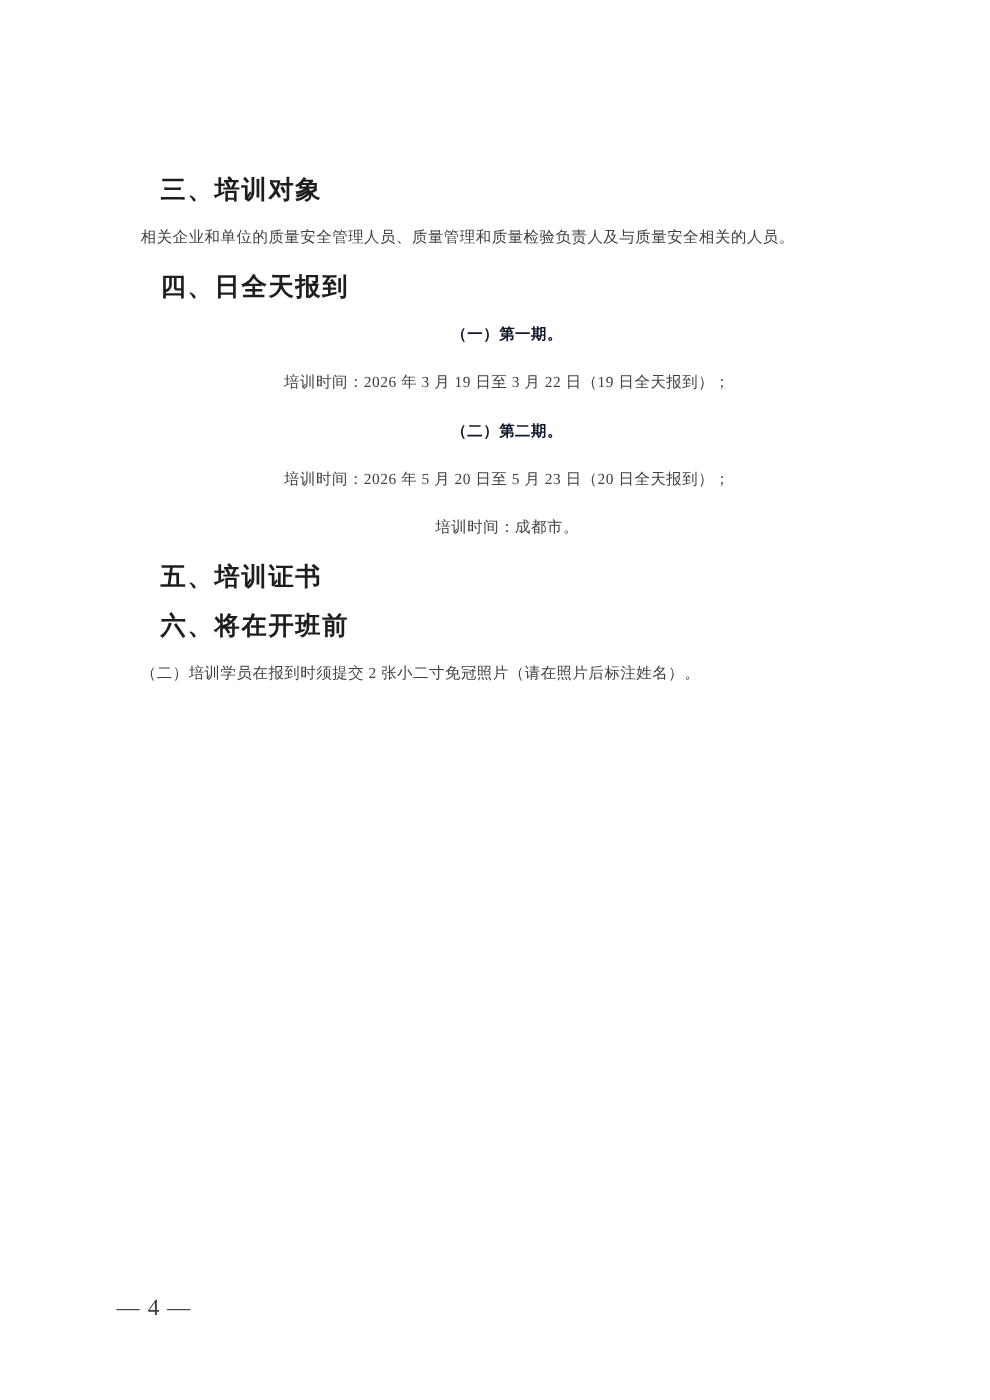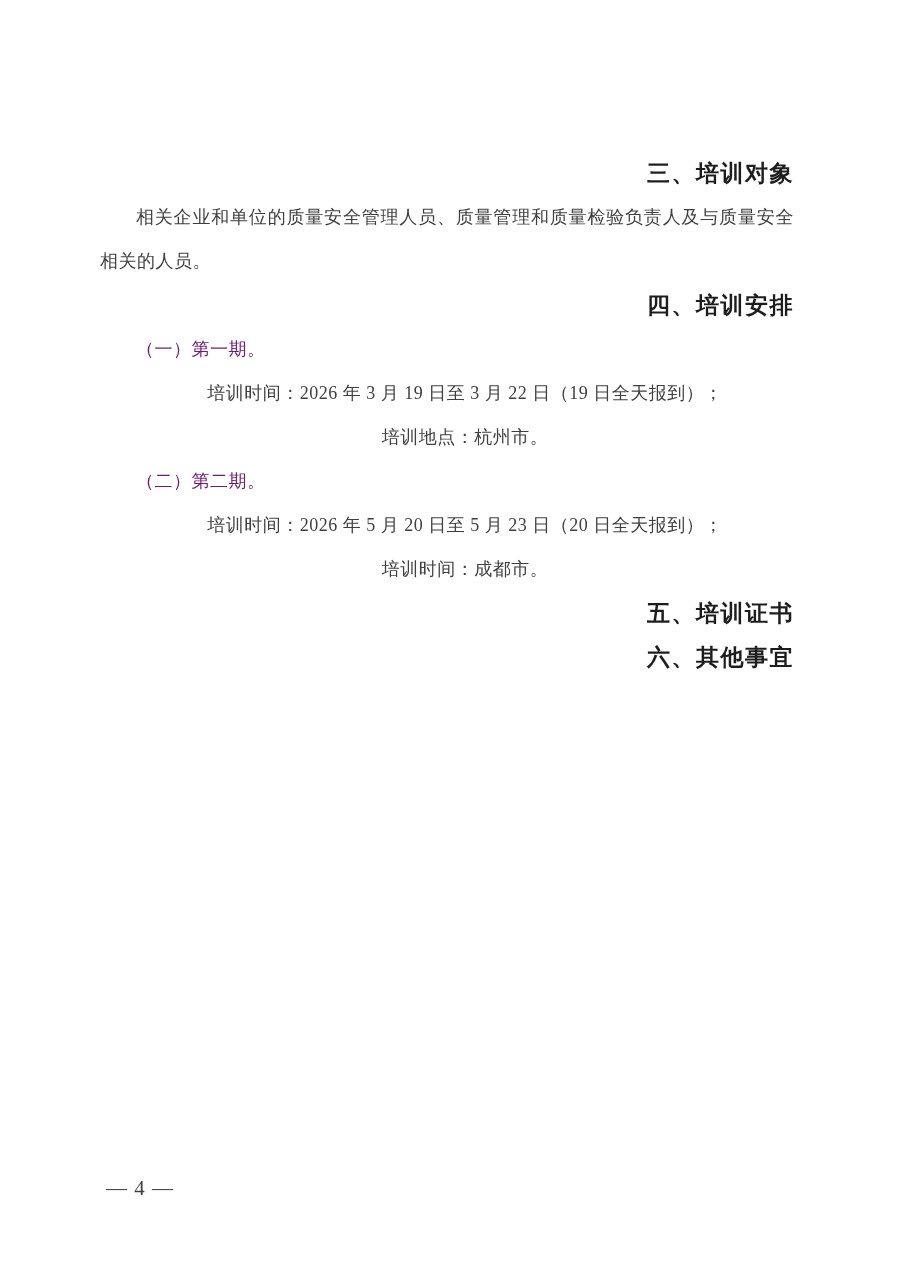--- a/index.html
+++ b/index.html
@@ -17,39 +17,39 @@
     color: #3f3f3f;
   }
   .content {
     position: absolute;
     top: 151px;
     left: 100px;
     width: 694px;
   }
   .block {
     margin: 0;
-    font-size: 18px;
+    font-size: 14px;
     line-height: 44px;
     letter-spacing: 0.5px;
     text-align: justify;
     text-indent: 2em;
     color: #3f3f3f;
   }
   .heading {
     font-family: "DejaVu Sans", "Liberation Sans", sans-serif;
     font-weight: 700;
     font-size: 23px;
     color: #1d1d1d;
     letter-spacing: 1.5px;
-    text-align: right;
+    text-align: left;
   }
   .subheading {
-    font-weight: 400;
-    color: #701a75;
-    text-align: left;
+    font-weight: 700;
+    color: #0f172a;
+    text-align: center;
   }
   .detail {
     text-align: center;
   }
   .footer {
     position: absolute;
     left: 106px;
     top: 1171px;
     font-size: 21px;
     line-height: 34px;
@@ -57,24 +57,24 @@
     color: #3f3f3f;
   }
 </style>
 </head>
 <body>
 
 <div class="page">
   <div class="content">
     <h2 class="block heading">三、培训对象</h2>
     <p class="block paragraph">相关企业和单位的质量安全管理人员、质量管理和质量检验负责人及与质量安全相关的人员。</p>
-    <h2 class="block heading">四、培训安排</h2>
+    <h2 class="block heading">四、日全天报到</h2>
     <p class="block subheading">（一）第一期。</p>
     <p class="block detail">培训时间：2026 年 3 月 19 日至 3 月 22 日（19 日全天报到）；</p>
-    <p class="block detail">培训地点：杭州市。</p>
     <p class="block subheading">（二）第二期。</p>
     <p class="block detail">培训时间：2026 年 5 月 20 日至 5 月 23 日（20 日全天报到）；</p>
     <p class="block detail">培训时间：成都市。</p>
     <h2 class="block heading">五、培训证书</h2>
-    <h2 class="block heading">六、其他事宜</h2>
+    <h2 class="block heading">六、将在开班前</h2>
+    <p class="block paragraph">（二）培训学员在报到时须提交 2 张小二寸免冠照片（请在照片后标注姓名）。</p>
   </div>
   <div class="footer">— 4 —</div>
 </div>
 
 </body></html>

